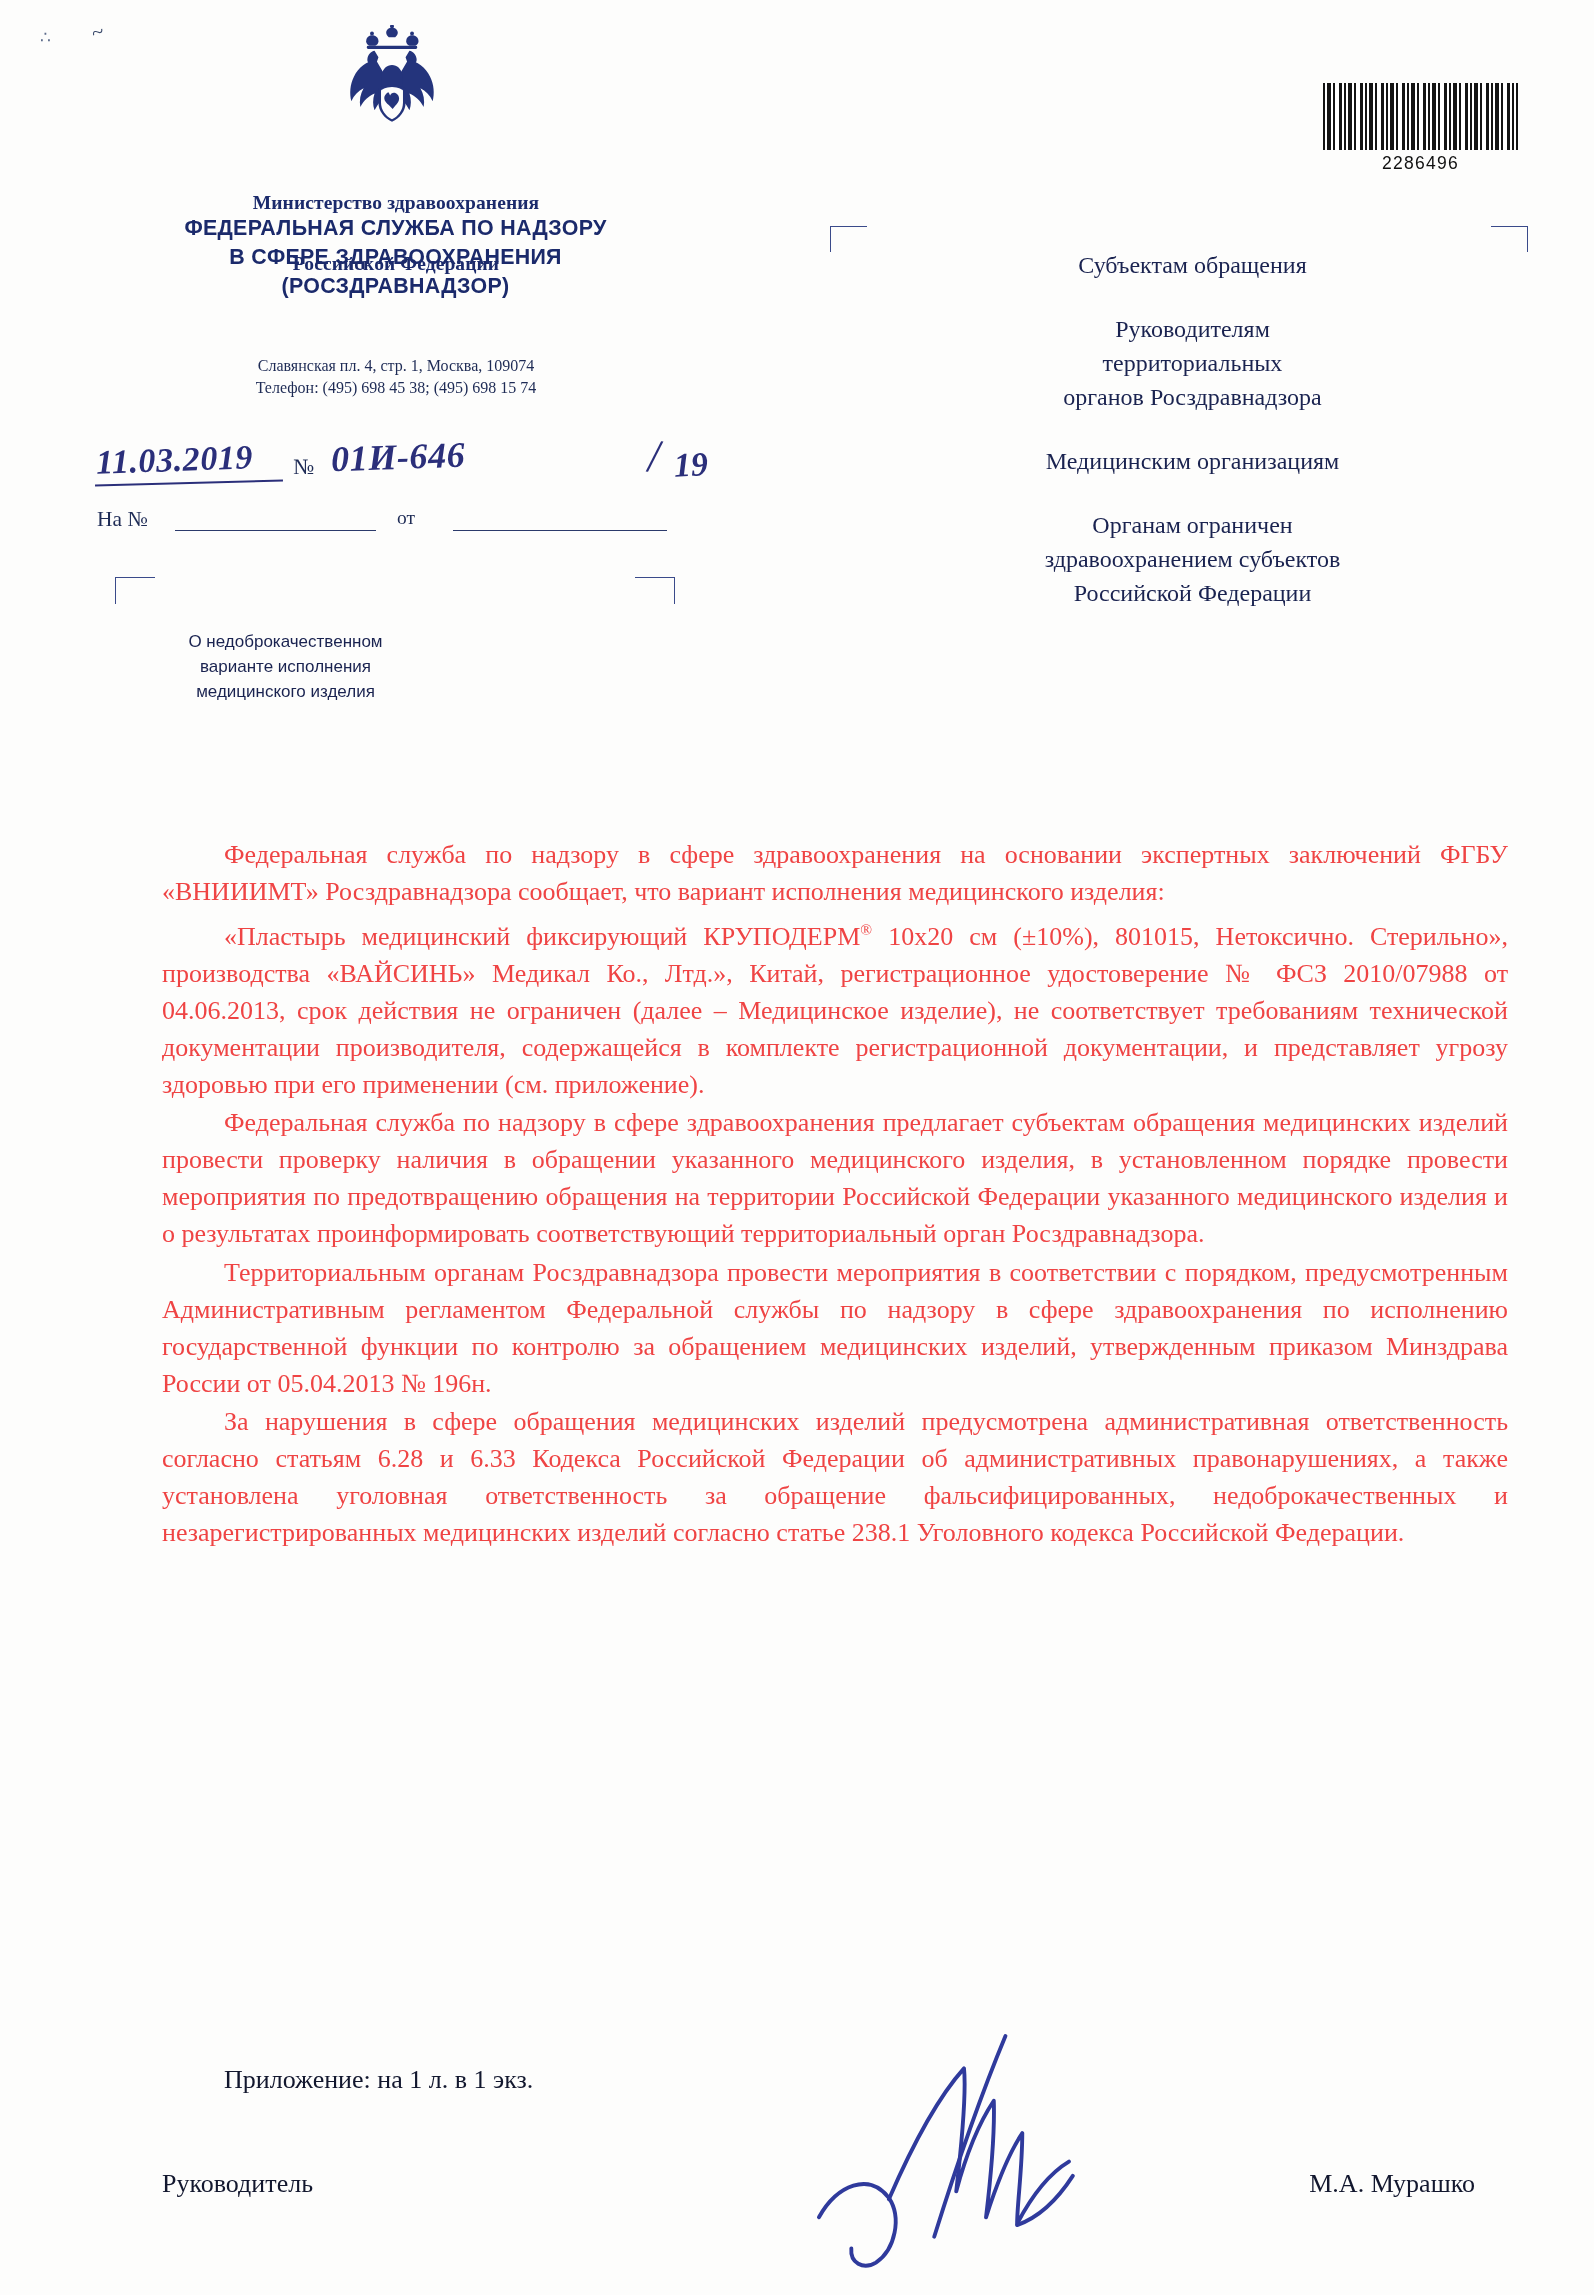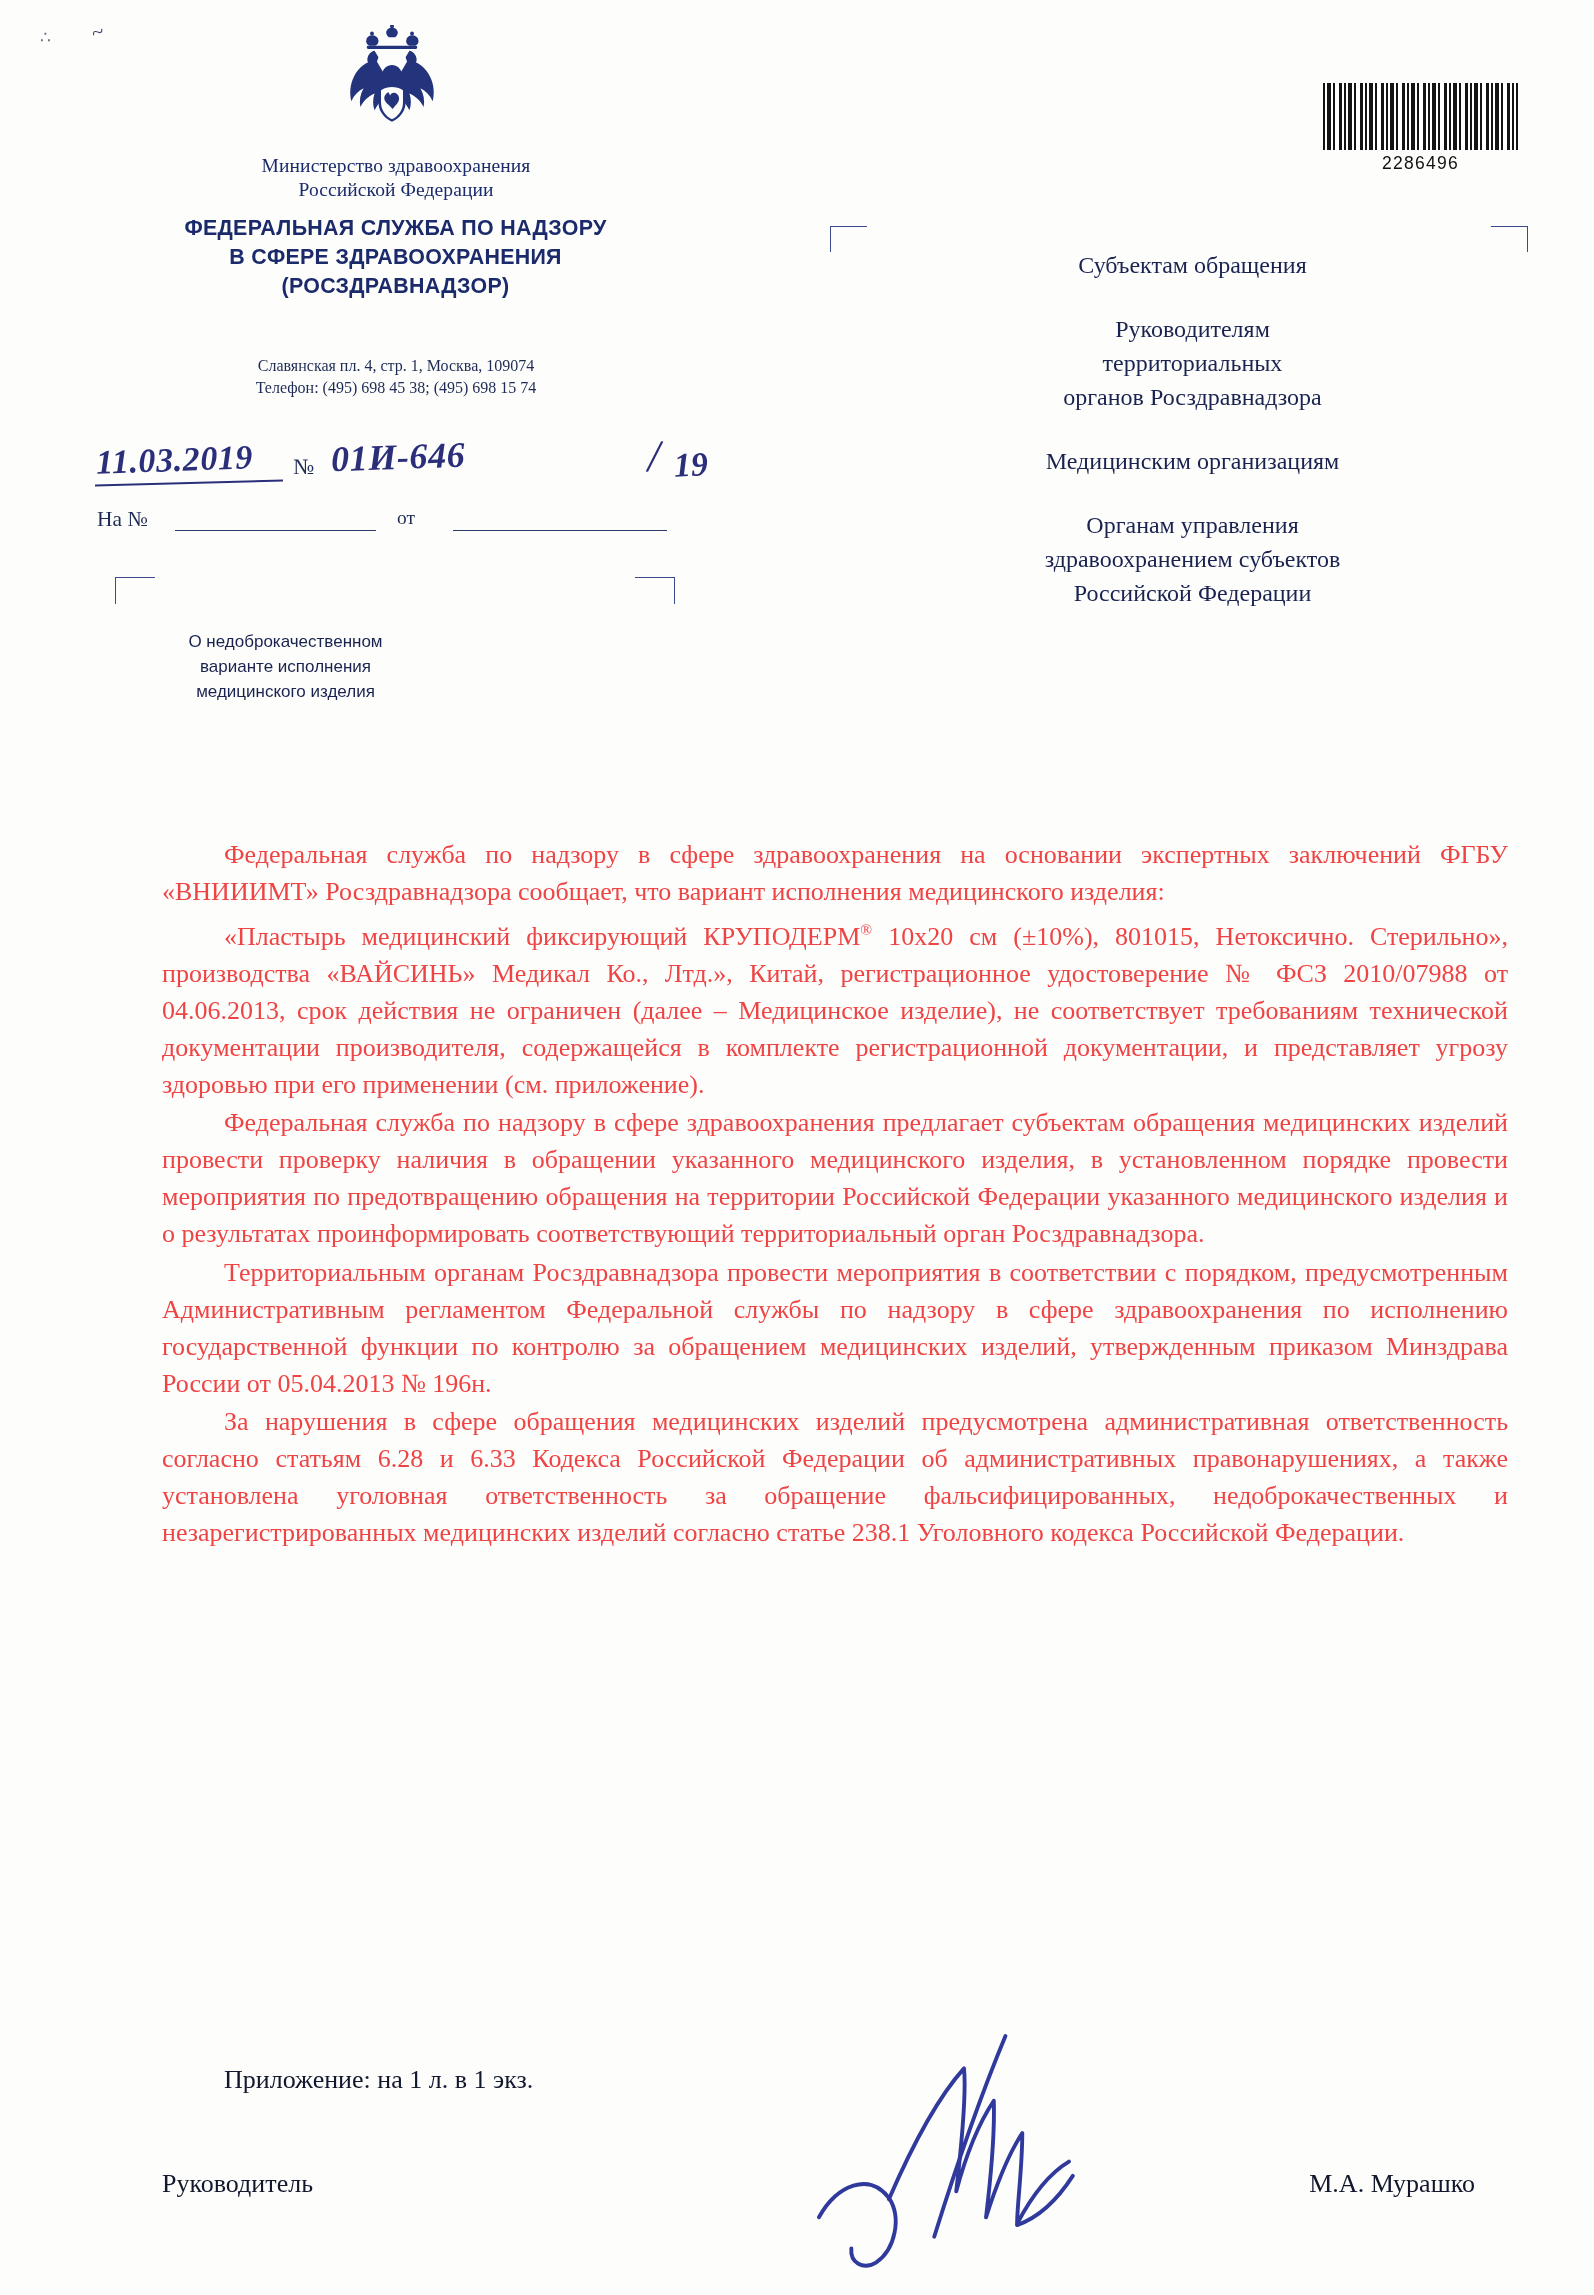--- a/index.html
+++ b/index.html
@@ -56,24 +56,25 @@
   .ministry-block {
     position: absolute;
     left: 104px;
     top: 154px;
     width: 584px;
     text-align: center;
     color: #1b2a6b;
   }
   .ministry-line {
     font-family: "Liberation Serif", serif;
-    font-weight: normal;
+    font-weight: bold;
     font-size: 19.5px;
     line-height: 24px;
     letter-spacing: 0.1px;
+    margin-top: 37px;
   }
   .service-block {
     position: absolute;
     left: 84px;
     top: 214px;
     width: 623px;
     text-align: center;
     color: #1b2a6b;
   }
   .service-line {
@@ -407,21 +408,21 @@
     </div>
     <div class="addressee-group">
       <div class="addressee-line">Руководителям</div>
       <div class="addressee-line">территориальных</div>
       <div class="addressee-line">органов Росздравнадзора</div>
     </div>
     <div class="addressee-group">
       <div class="addressee-line">Медицинским организациям</div>
     </div>
     <div class="addressee-group">
-      <div class="addressee-line">Органам управления</div>
+      <div class="addressee-line">Органам ограничен</div>
       <div class="addressee-line">здравоохранением субъектов</div>
       <div class="addressee-line">Российской Федерации</div>
     </div>
   </div>
 
   <div class="body-text">
     <p class="para">Федеральная служба по надзору в сфере здравоохранения на основании экспертных заключений ФГБУ «ВНИИИМТ» Росздравнадзора сообщает, что вариант исполнения медицинского изделия:</p>
     <p class="para">«Пластырь медицинский фиксирующий КРУПОДЕРМ<sup>®</sup> 10х20 см (±10%), 801015, Нетоксично. Стерильно», производства «ВАЙСИНЬ» Медикал Ко., Лтд.», Китай, регистрационное удостоверение № ФСЗ 2010/07988 от 04.06.2013, срок действия не ограничен (далее – Медицинское изделие), не соответствует требованиям технической документации производителя, содержащейся в комплекте регистрационной документации, и представляет угрозу здоровью при его применении (см. приложение).</p>
     <p class="para">Федеральная служба по надзору в сфере здравоохранения предлагает субъектам обращения медицинских изделий провести проверку наличия в обращении указанного медицинского изделия, в установленном порядке провести мероприятия по предотвращению обращения на территории Российской Федерации указанного медицинского изделия и о результатах проинформировать соответствующий территориальный орган Росздравнадзора.</p>
     <p class="para">Территориальным органам Росздравнадзора провести мероприятия в соответствии с порядком, предусмотренным Административным регламентом Федеральной службы по надзору в сфере здравоохранения по исполнению государственной функции по контролю за обращением медицинских изделий, утвержденным приказом Минздрава России от 05.04.2013 № 196н.</p>

